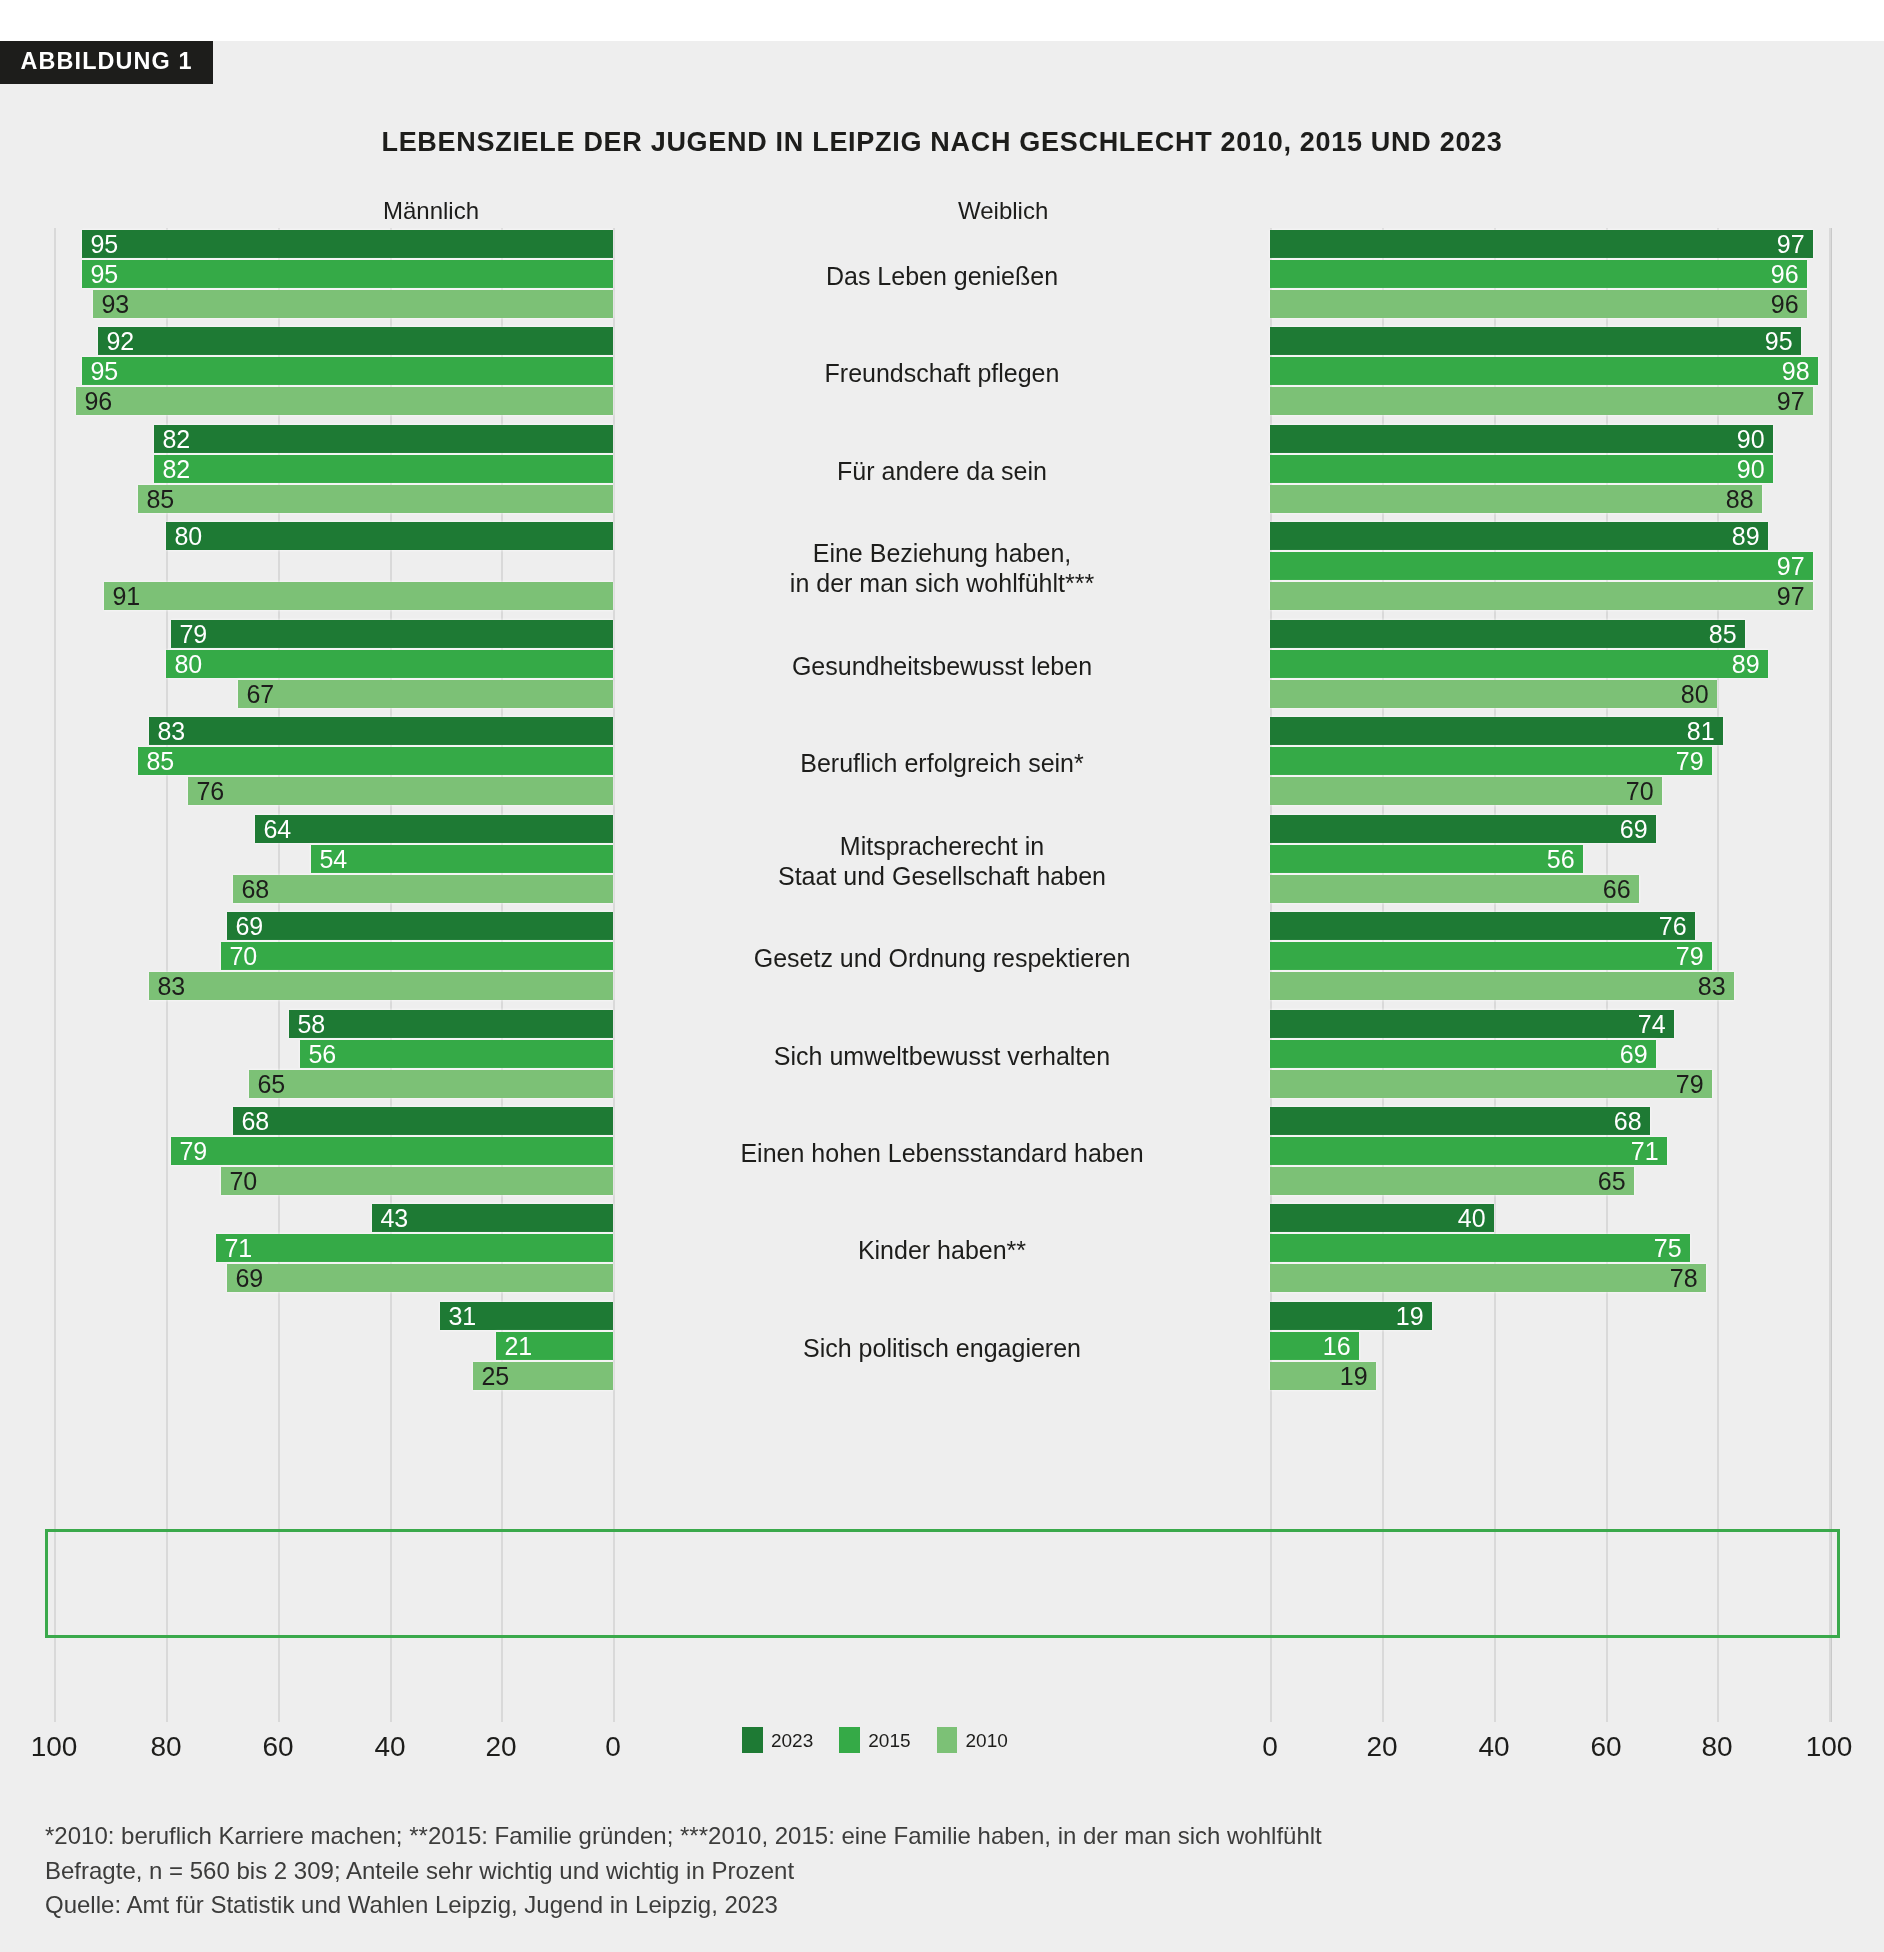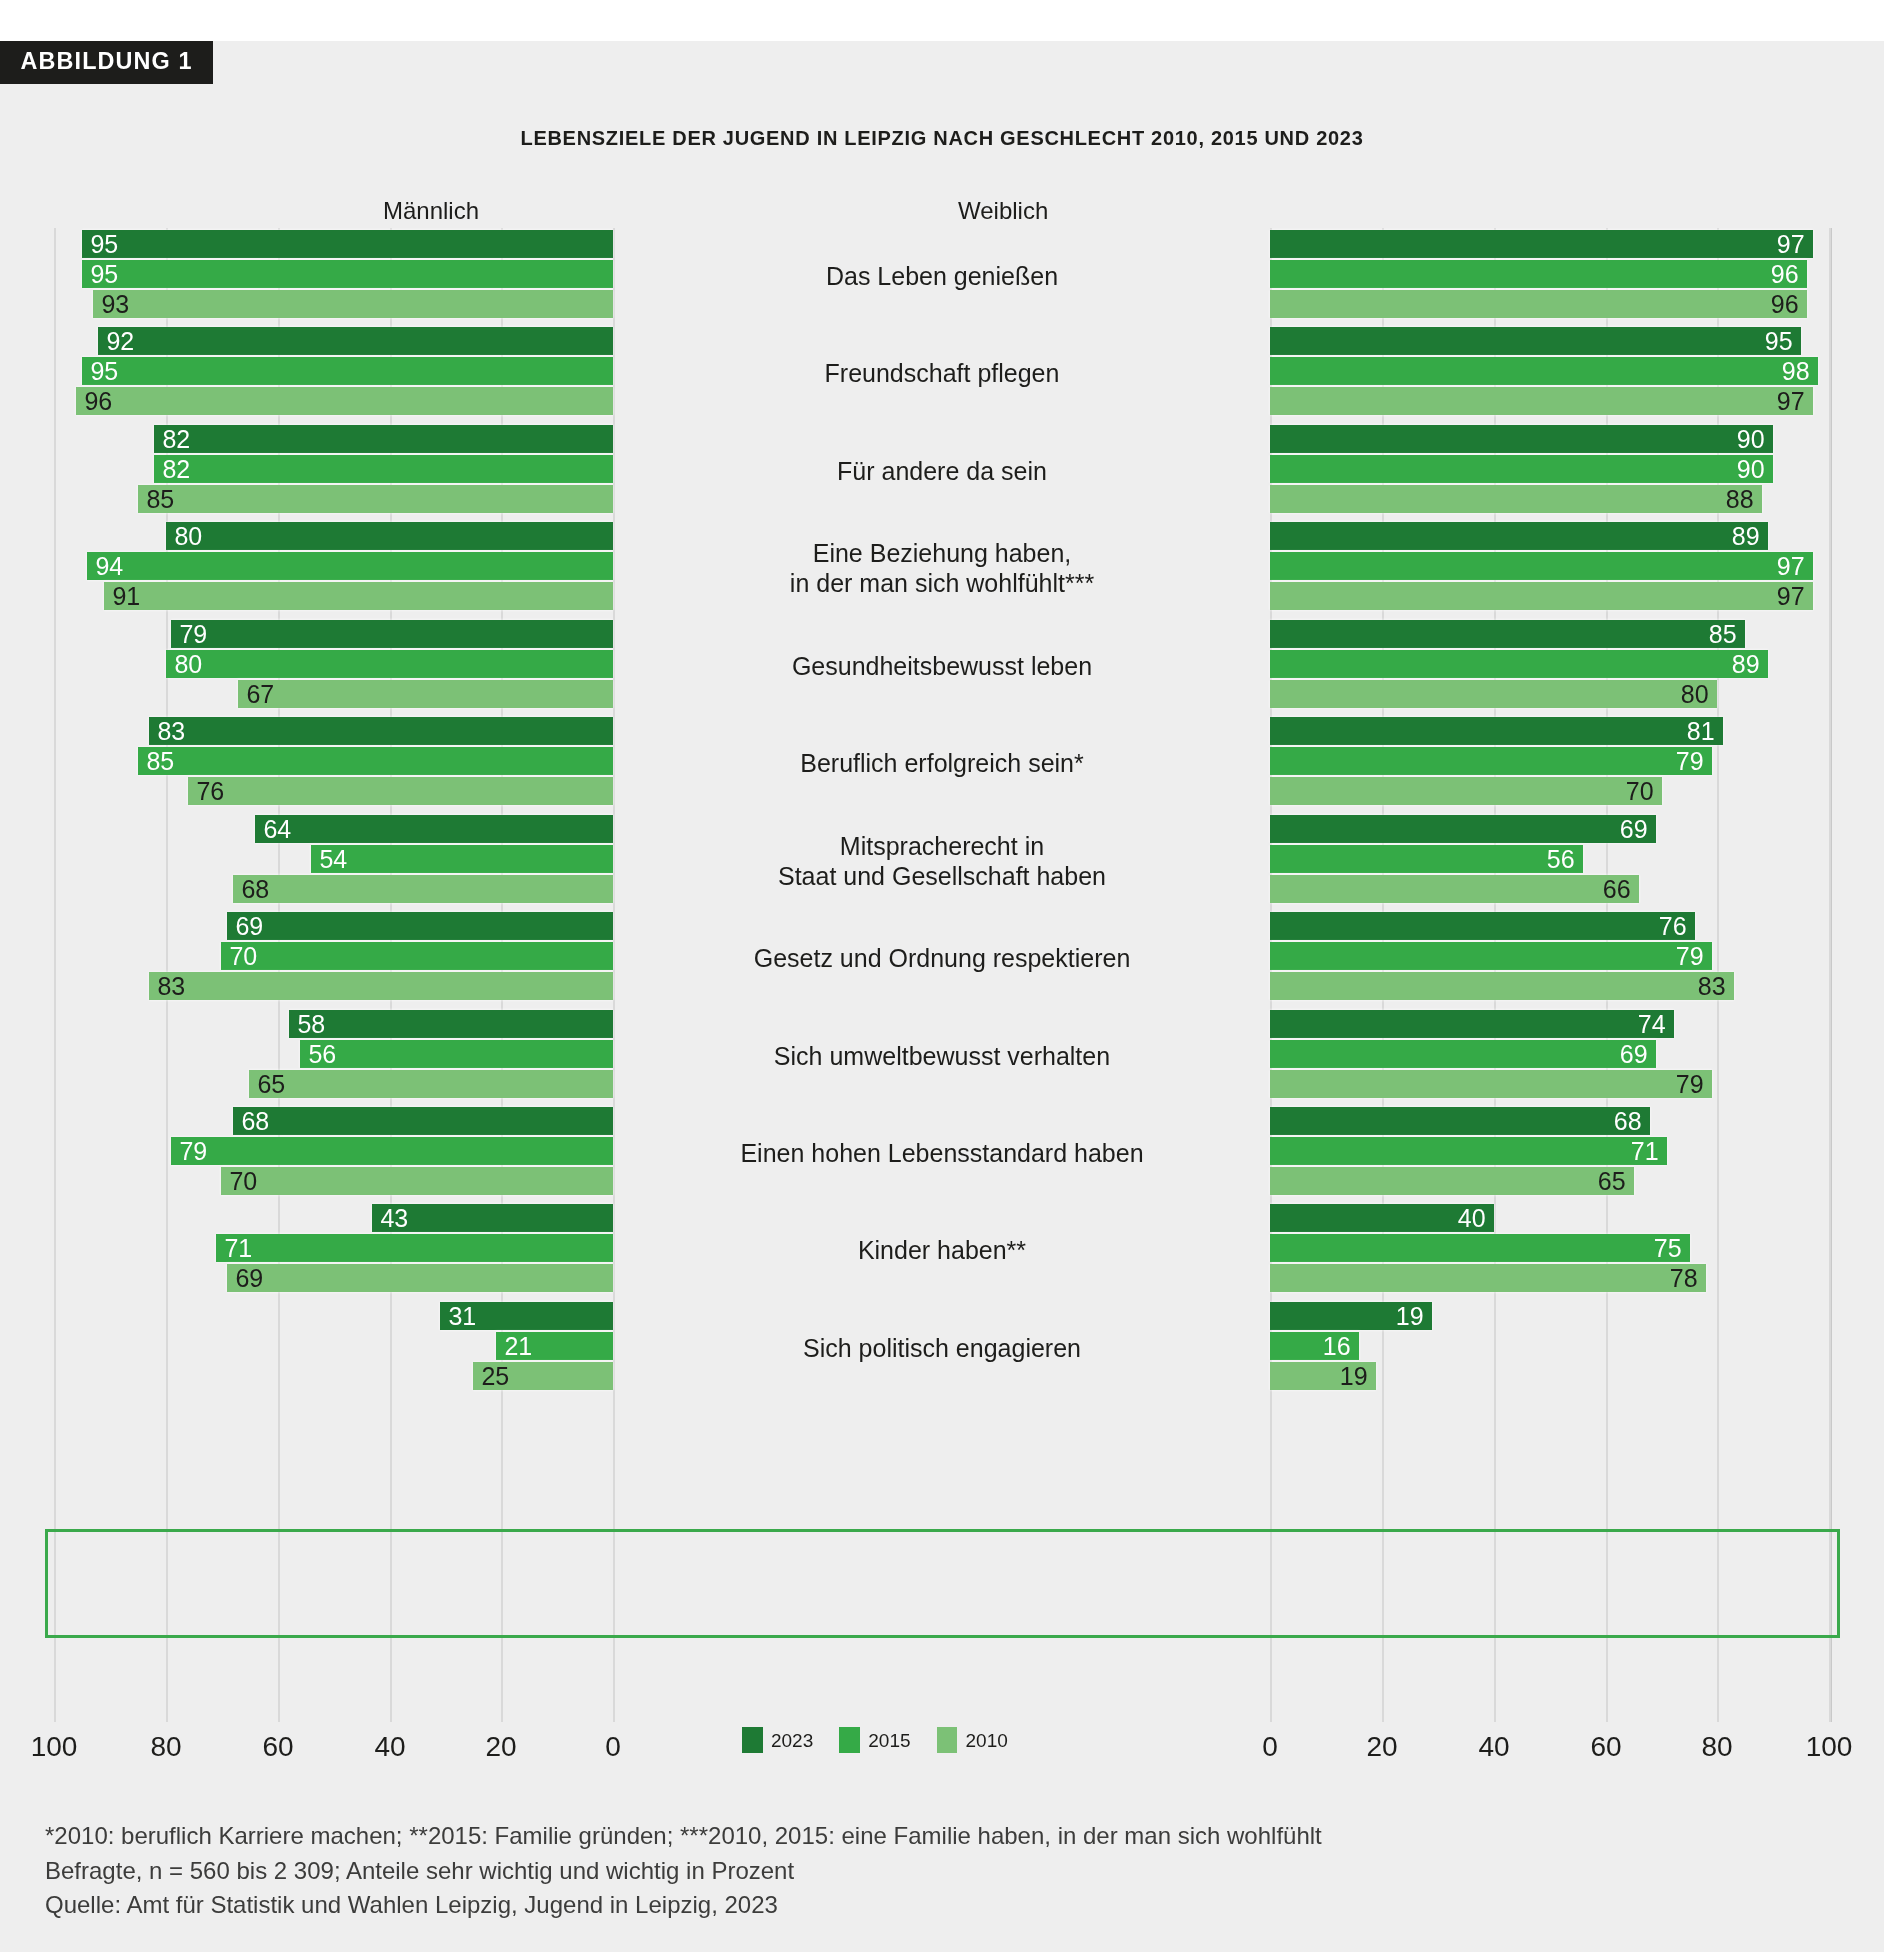--- a/index.html
+++ b/index.html
@@ -19,21 +19,21 @@
     position:absolute;left:0;top:0;
     background:#1d1d1b;color:#ffffff;
     font-size:23.4px;font-weight:bold;letter-spacing:1.1px;
     padding:9.4px 20.6px 10.3px 20.6px;
     line-height:1;
   }
   
   .title{
     position:absolute;left:0;top:86px;width:1884px;
     text-align:center;
-    font-size:20px;font-weight:bold;letter-spacing:0.7px;
+    font-size:27px;font-weight:bold;letter-spacing:0.7px;
     color:#1d1d1b;
   }
   
   .col-caption{
     position:absolute;top:156px;
     font-size:24px;color:#1d1d1b;
   }
   .col-caption.left{left:365px;margin-left:18px;}
   .col-caption.right{left:958px;}
 
@@ -162,23 +162,20 @@
         <div class="bar y2015" style="width: 459px;">
           <span class="val">82</span>
         </div>
         <div class="bar y2010" style="width: 475px;">
           <span class="val">85</span>
         </div>
       </div>
       <div class="row" style="top: 292px;">
         <div class="bar y2023" style="width: 447px;">
           <span class="val">80</span>
-        </div>
-        <div class="bar y2015" style="width: 526px;">
-          <span class="val">94</span>
         </div>
         <div class="bar y2010" style="width: 509px;">
           <span class="val">91</span>
         </div>
       </div>
       <div class="row" style="top: 390px;">
         <div class="bar y2023" style="width: 442px;">
           <span class="val">79</span>
         </div>
         <div class="bar y2015" style="width: 447px;">

